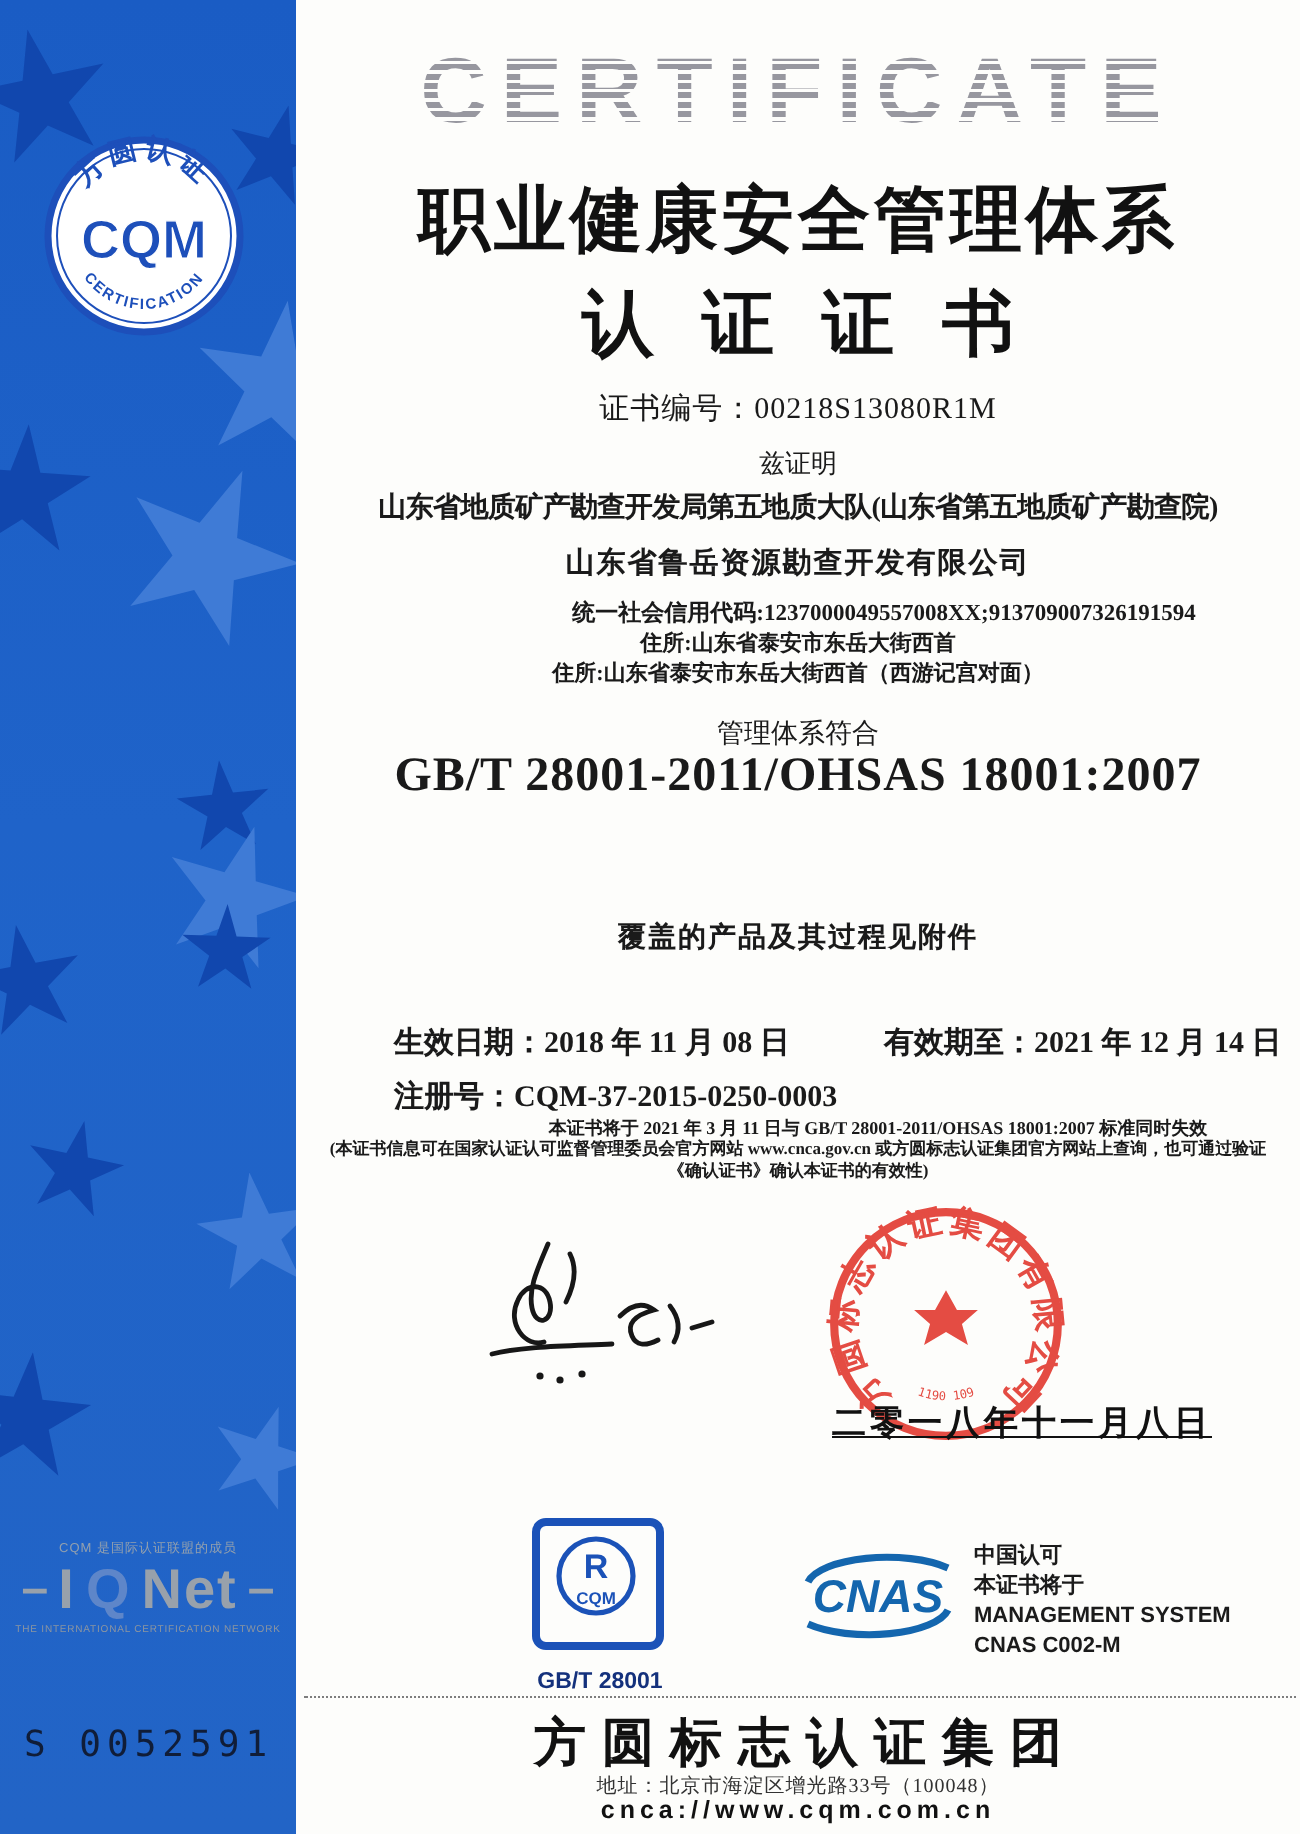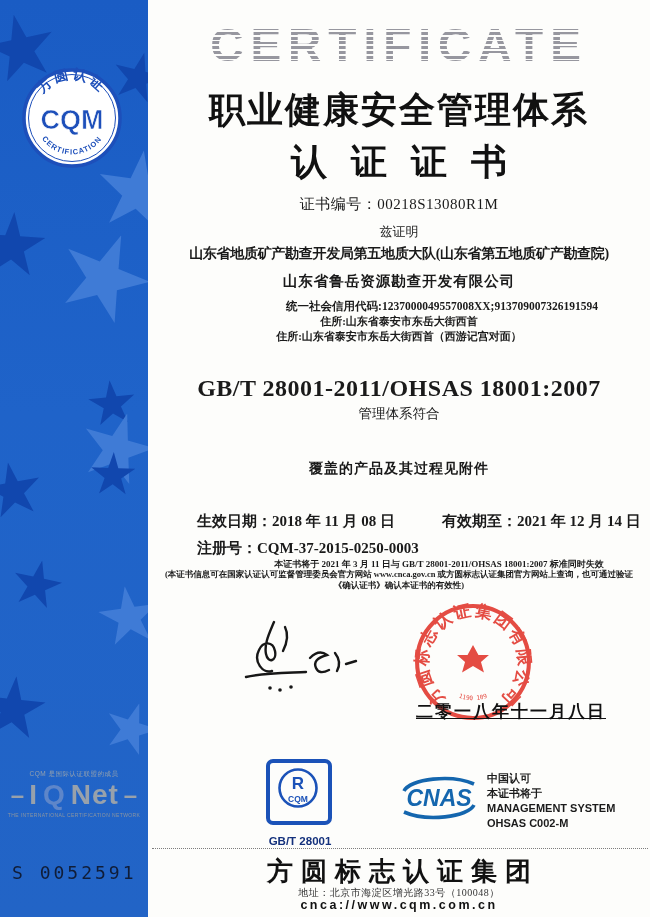--- a/index.html
+++ b/index.html
@@ -38,21 +38,21 @@
             font-size:36px;letter-spacing:2px;color:#111;}
   .subtitle-zh{top:138px;font-family:"Liberation Sans",sans-serif;font-weight:900;
                font-size:36px;letter-spacing:24px;text-indent:24px;color:#111;}
   .certno{top:195px;font-size:15px;letter-spacing:.5px;}
   .certify{top:223px;font-size:13px;}
   .company1{top:245px;font-size:14px;font-weight:bold;letter-spacing:-.3px;}
   .company2{top:272px;font-size:14.5px;font-weight:bold;letter-spacing:1px;}
   .credit{top:299px;font-size:11.5px;font-weight:600;padding-left:43px;}
   .addr1{top:314px;font-size:11px;font-weight:600;}
   .addr2{top:329px;font-size:11px;font-weight:600;}
-  .conform{top:358px;font-size:13.5px;margin-top:47px;}
+  .conform{top:358px;font-size:13.5px;}
   .std-code{top:375px;font-size:24px;font-weight:bold;letter-spacing:.5px;}
   .std-name{top:406px;font-size:22px;font-weight:bold;}
   .scope{top:460px;font-size:14px;font-weight:600;letter-spacing:1px;}
   .dates-row{top:512px;left:0;width:100%;font-size:15px;font-weight:600;}
   .dates-row .eff{position:absolute;left:49px;top:0;white-space:nowrap;}
   .dates-row .exp{position:absolute;left:294px;top:0;white-space:nowrap;}
   .reg-row{top:539px;left:49px;font-size:15px;font-weight:600;white-space:nowrap;}
   .note1{top:558px;font-size:9px;font-weight:bold;padding-left:40px;}
   .note2{top:569px;font-size:8.5px;font-weight:600;}
   .note3{top:580px;font-size:8.5px;font-weight:600;}
@@ -208,21 +208,21 @@
       <svg width="84" height="46" viewBox="0 0 84 46">
         <path d="M 7,16 A 40,15 0 0 1 77,9" fill="none" stroke="#1466ae" stroke-width="3.6"></path>
         <path d="M 7,37 A 40,15 0 0 0 77,30" fill="none" stroke="#1466ae" stroke-width="3.6"></path>
         <text x="42" y="31" text-anchor="middle" font-family="Liberation Sans,sans-serif" font-size="23" font-weight="900" font-style="italic" fill="#1466ae">CNAS</text>
       </svg>
     </div>
     <div class="abs cnas-text">
       <div>中国认可</div>
       <div>本证书将于</div>
       <div>MANAGEMENT SYSTEM</div>
-      <div>OHSAS C002-M</div>
+      <div>CNAS C002-M</div>
     </div>
 
     <div class="abs divider"></div>
     <div class="abs center issuer">方圆标志认证集团</div>
     <div class="abs center issuer-addr">地址：北京市海淀区增光路33号（100048）</div>
     <div class="abs center issuer-web">cnca://www.cqm.com.cn</div>
   </div>
 </div>
 
 </body></html>

